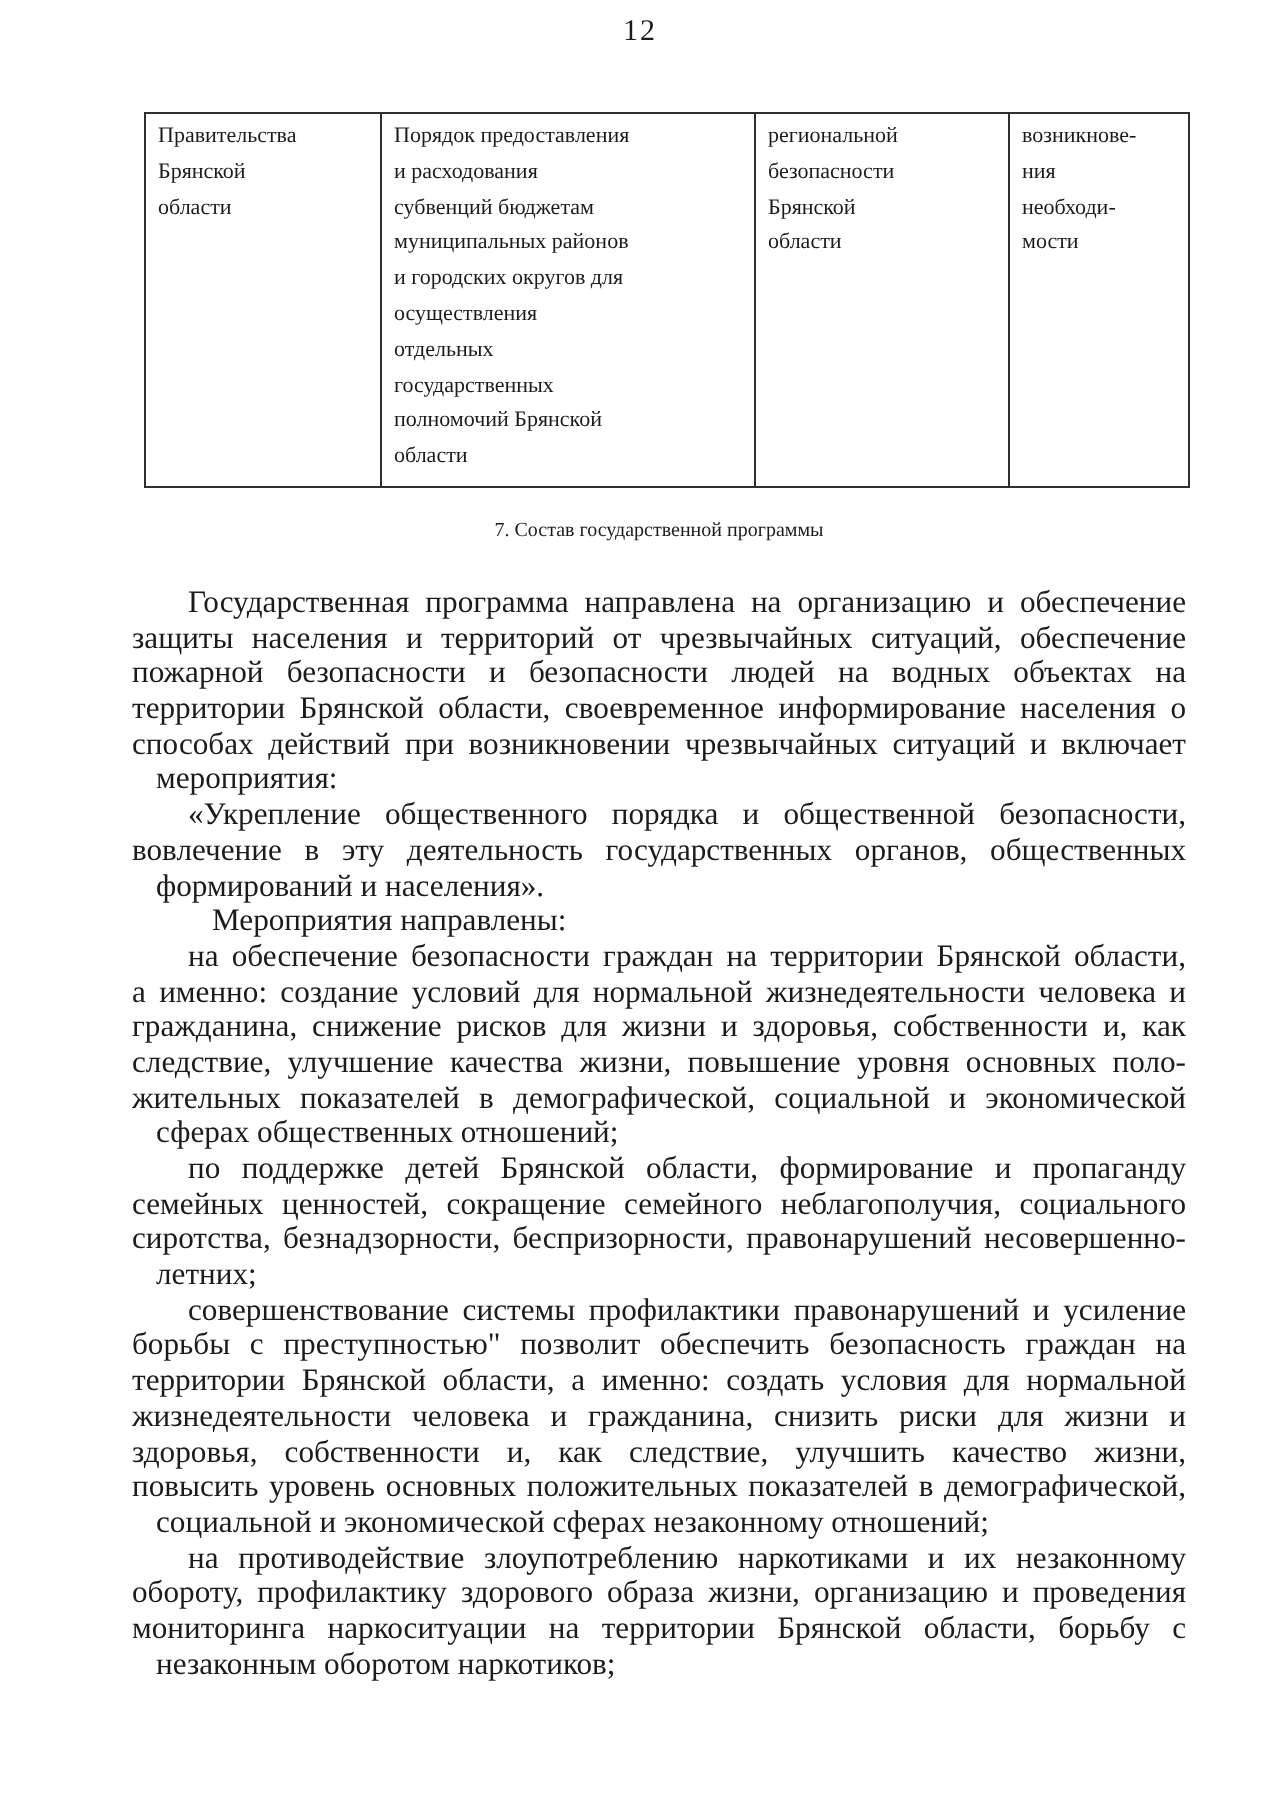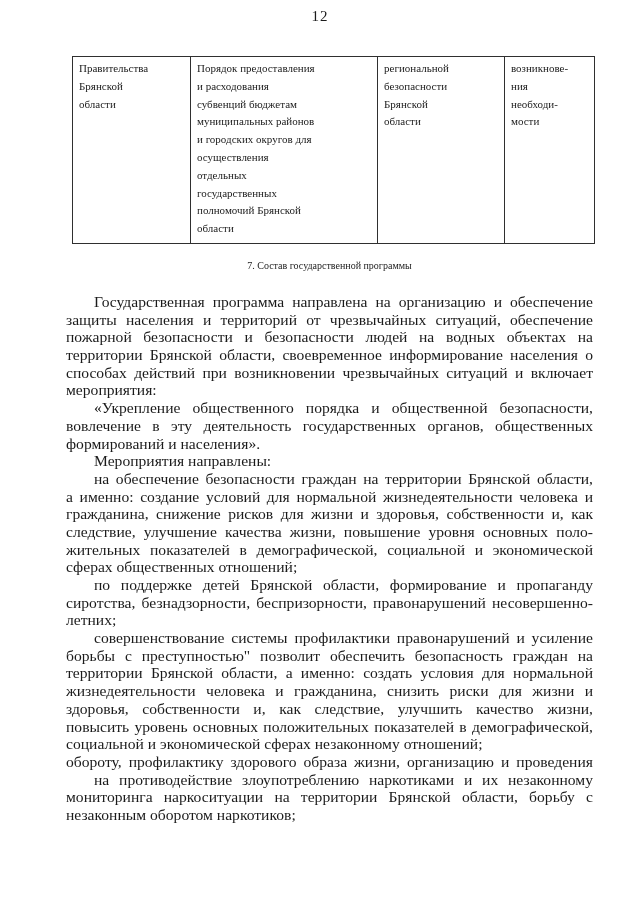--- a/index.html
+++ b/index.html
@@ -36,21 +36,21 @@
   .textblock{
     position:absolute;top:293px;left:66px;width:527px;
   }
   .paragraph{margin:0;padding:0;}
   .line{
     font-size:15.6px;line-height:17.7px;height:17.7px;
     text-align:justify;text-align-last:justify;
     white-space:normal;overflow:hidden;
   }
   .line.first{padding-left:28px;font-family:Liberation Serif, serif;}
-  .line.last{text-align-last:left;}
+  .line.last{text-align-last:left;margin-left:12px;}
 </style>
 </head>
 <body>
 
 <div class="page">
 
   <div class="page-number">12</div>
 
   <table class="doc-table">
     <tbody>
@@ -102,33 +102,34 @@
       <div class="paragraph">
         <div class="line first">на обеспечение безопасности граждан на территории Брянской области,</div>
         <div class="line">а именно: создание условий для нормальной жизнедеятельности человека и</div>
         <div class="line">гражданина, снижение рисков для жизни и здоровья, собственности и, как</div>
         <div class="line">следствие, улучшение качества жизни, повышение уровня основных поло-</div>
         <div class="line">жительных показателей в демографической, социальной и экономической</div>
         <div class="line last">сферах общественных отношений;</div>
       </div>
       <div class="paragraph">
         <div class="line first">по поддержке детей Брянской области, формирование и пропаганду</div>
+        <div class="line">семейных ценностей, сокращение семейного неблагополучия, социального</div>
         <div class="line">сиротства, безнадзорности, беспризорности, правонарушений несовершенно-</div>
         <div class="line last">летних;</div>
       </div>
       <div class="paragraph">
         <div class="line first">совершенствование системы профилактики правонарушений и усиление</div>
         <div class="line">борьбы с преступностью" позволит обеспечить безопасность граждан на</div>
         <div class="line">территории Брянской области, а именно: создать условия для нормальной</div>
         <div class="line">жизнедеятельности человека и гражданина, снизить риски для жизни и</div>
         <div class="line">здоровья, собственности и, как следствие, улучшить качество жизни,</div>
         <div class="line">повысить уровень основных положительных показателей в демографической,</div>
         <div class="line last">социальной и экономической сферах незаконному отношений;</div>
       </div>
       <div class="paragraph">
+        <div class="line first">на противодействие злоупотреблению наркотиками и их незаконному</div>
         <div class="line">обороту, профилактику здорового образа жизни, организацию и проведения</div>
-        <div class="line first">на противодействие злоупотреблению наркотиками и их незаконному</div>
         <div class="line">мониторинга наркоситуации на территории Брянской области, борьбу с</div>
         <div class="line last">незаконным оборотом наркотиков;</div>
       </div>
     </div>
 
 </div>
 
 </body></html>

